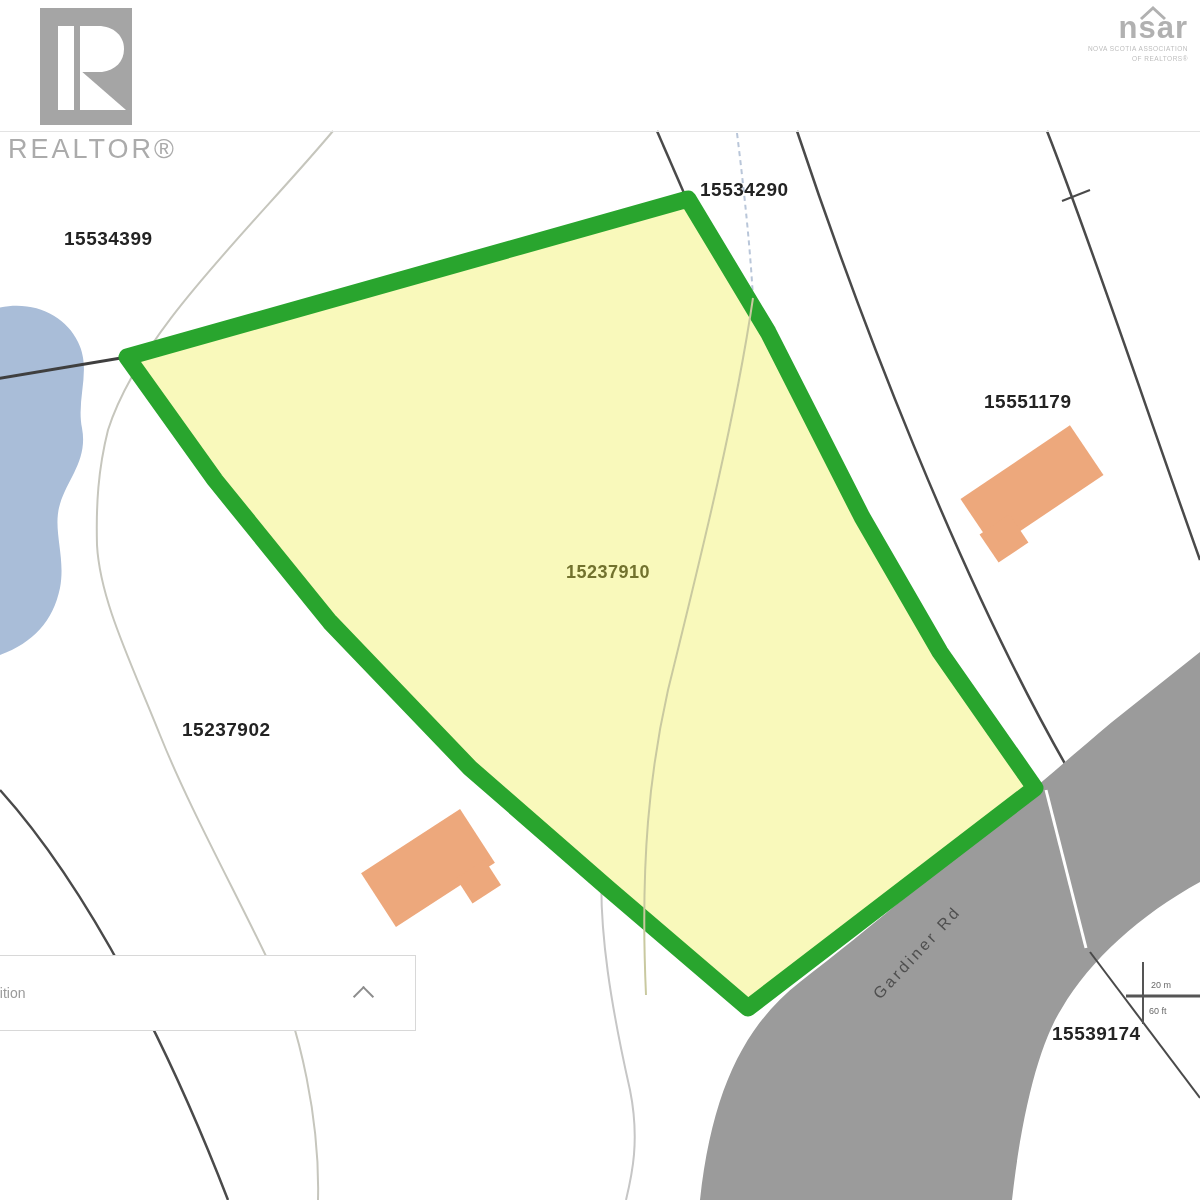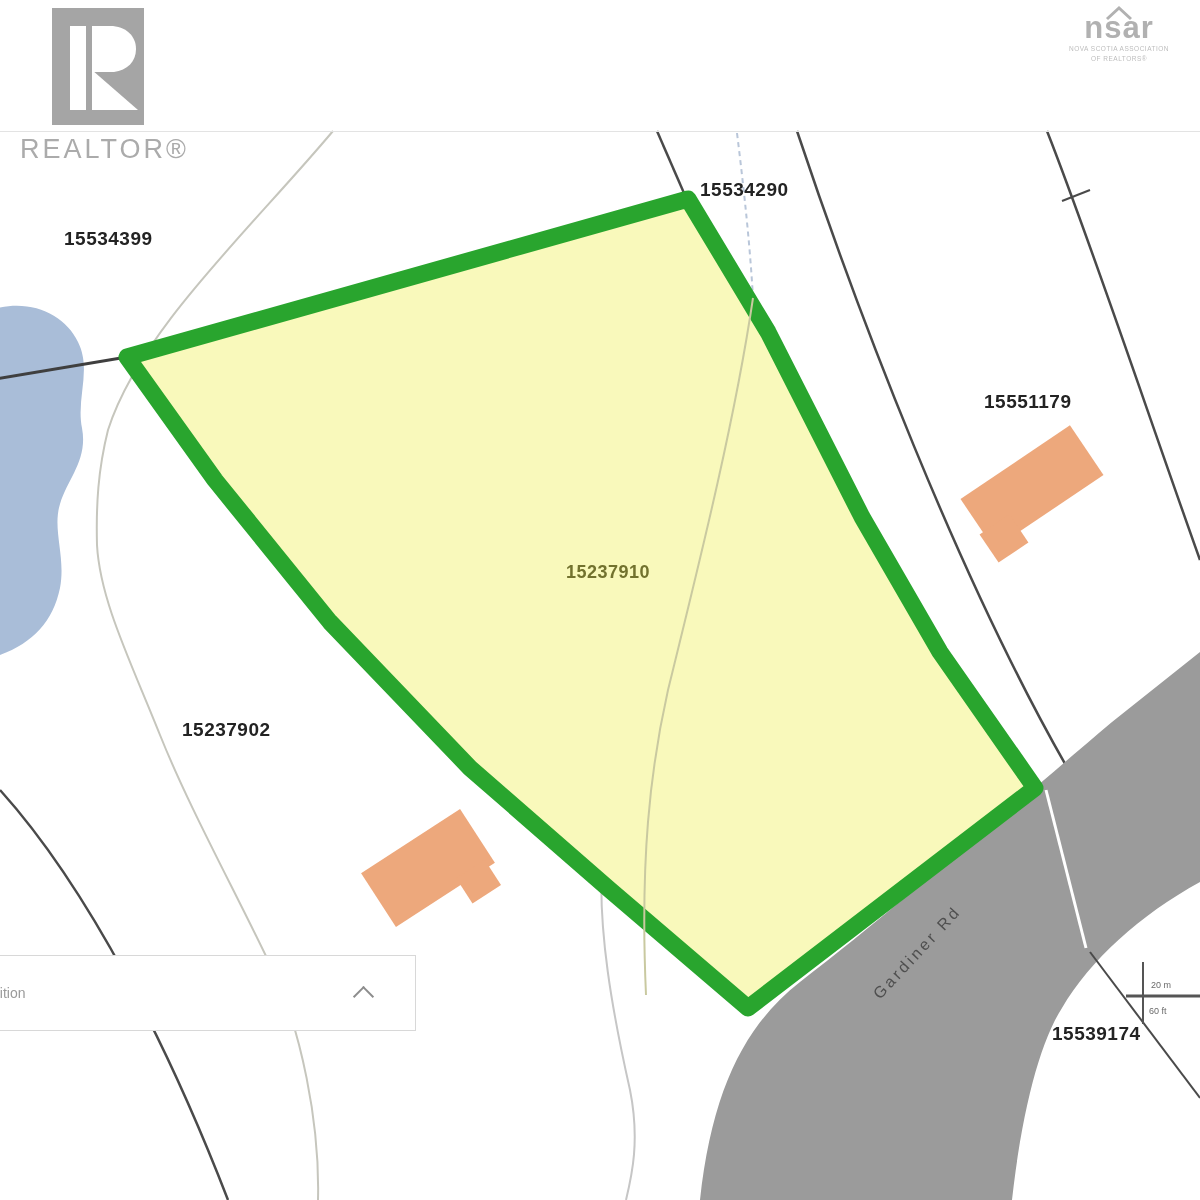--- a/index.html
+++ b/index.html
@@ -2,25 +2,25 @@
 <html><head>
 <meta charset="utf-8">
 <style>
   html,body{margin:0;padding:0;background:#ffffff;width:1200px;height:1200px;overflow:hidden;
     font-family:"Liberation Sans", sans-serif;}
   .stage{position:relative;width:1200px;height:1200px;background:#ffffff;}
   svg.map{position:absolute;left:0;top:0;filter:blur(0.35px);}
   .hdr-line{position:absolute;left:0;top:131px;width:1200px;height:1px;background:#e3e3e3;}
 
   
-  .realtor{position:absolute;left:20px;top:4px;width:170px;color:#a9a9a9;}
+  .realtor{position:absolute;left:8px;top:4px;width:170px;color:#a9a9a9;}
   .realtor .word{font-size:27px;letter-spacing:3px;color:#ababab;margin-top:2px;}
 
   
-  .nsar{position:absolute;right:1px;top:12px;width:160px;text-align:center;color:#b1b1b1;}
+  .nsar{position:absolute;right:12px;top:12px;width:160px;text-align:right;color:#b1b1b1;}
   .nsar-word{position:relative;display:inline-block;font-weight:bold;font-size:31px;
     letter-spacing:1px;color:#b1b1b1;line-height:1;}
   .nsar-roof{position:absolute;left:50%;top:-7px;margin-left:-14px;}
   .nsar-sub{font-size:6.5px;letter-spacing:.5px;color:#bdbdbd;line-height:1.5;margin-top:1px;}
 
   
   .panel{position:absolute;left:-2px;top:955px;width:418px;height:76px;background:#ffffff;
     border:1px solid #d8d8d8;border-left:none;box-sizing:border-box;
     display:flex;align-items:center;justify-content:space-between;padding:0 44px 0 0;}
   .panel-label{color:#9a9a9a;font-size:14px;margin-left:-6px;}

